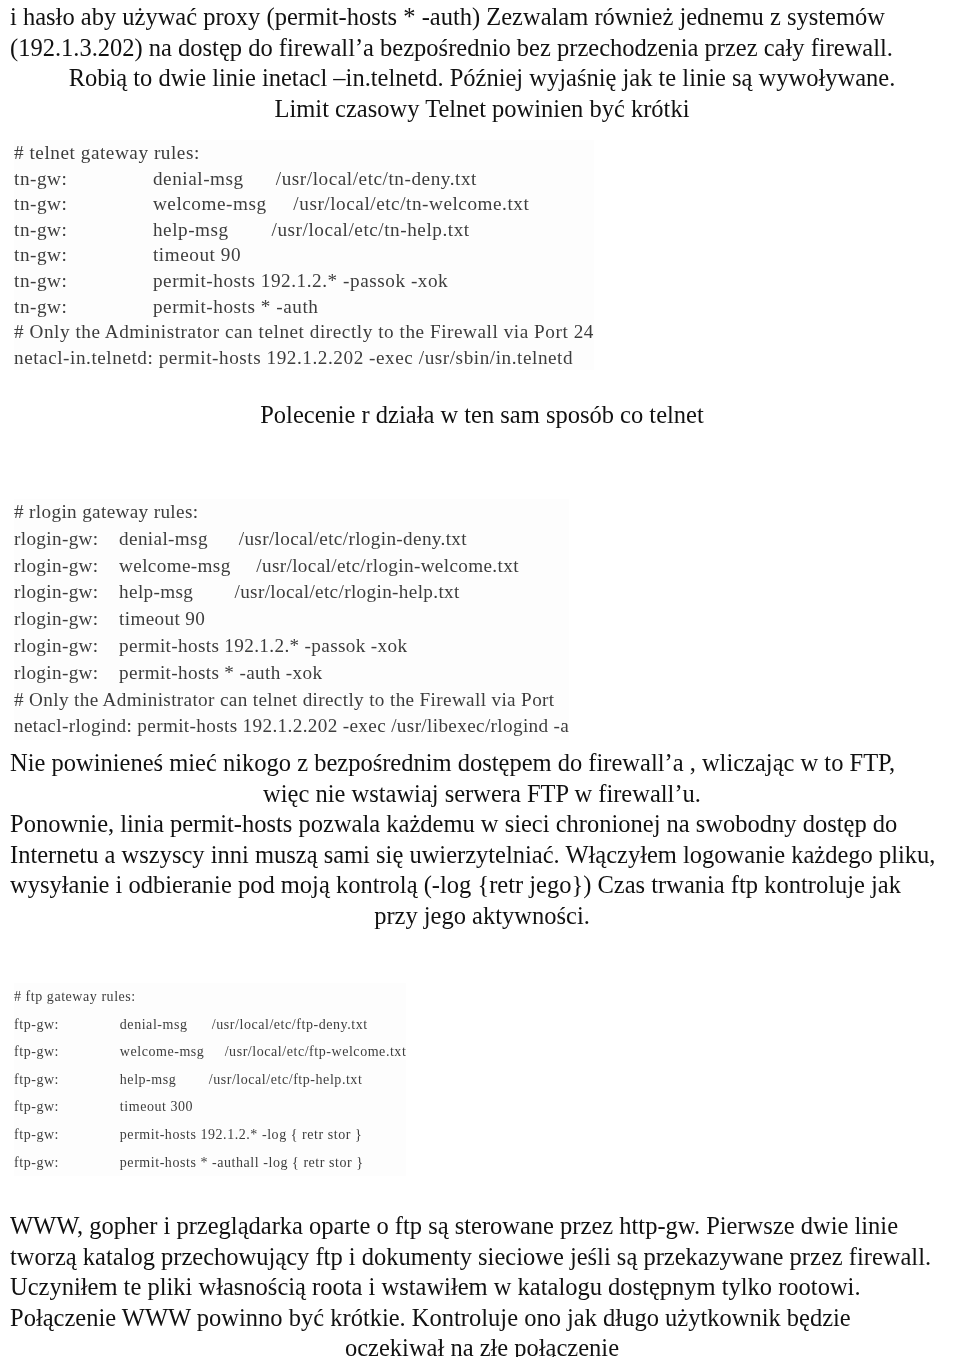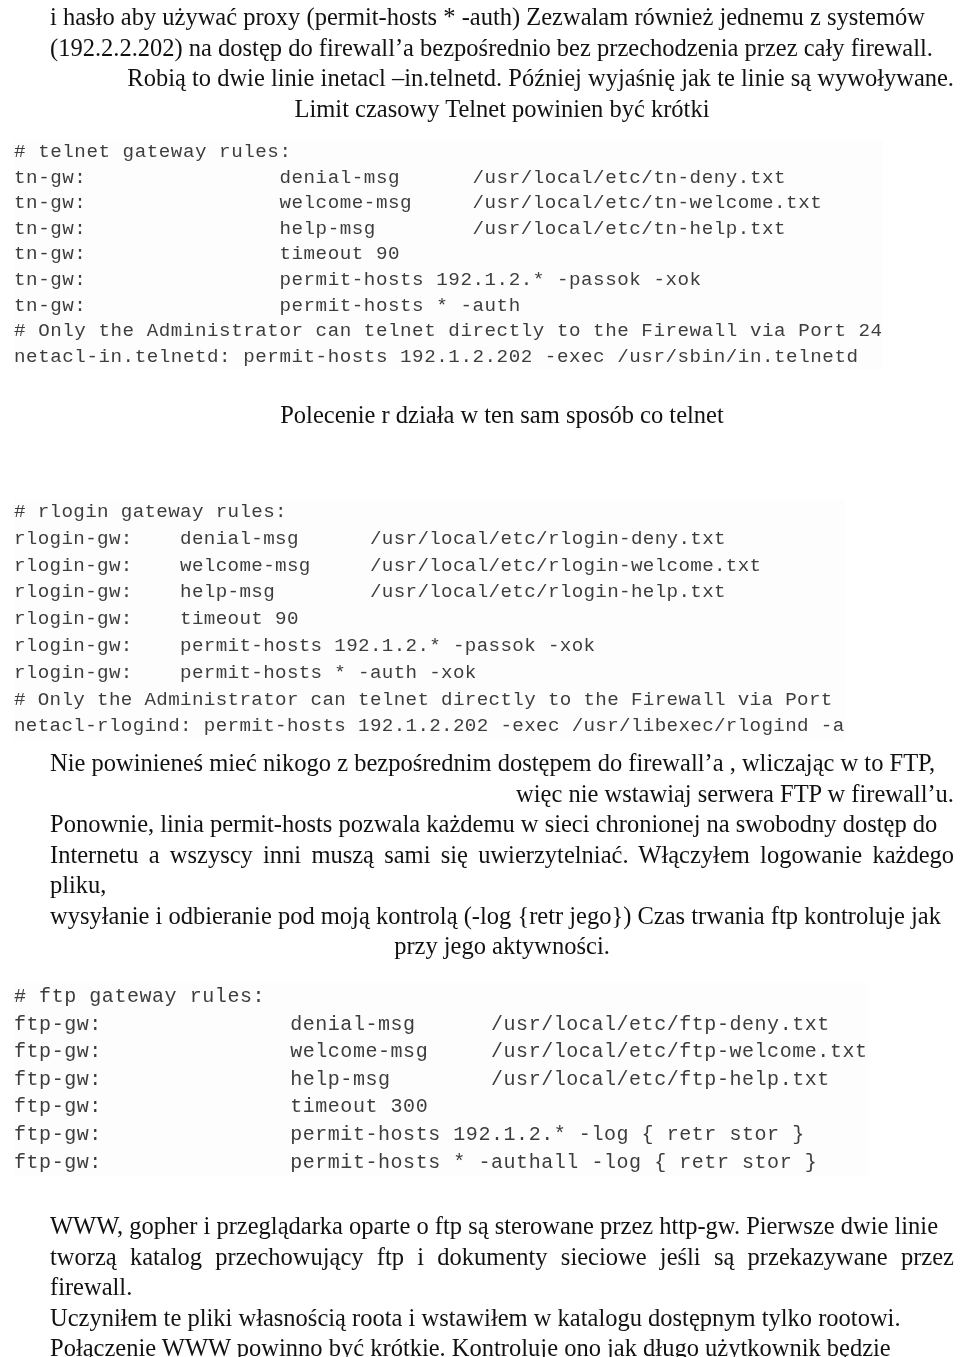--- a/index.html
+++ b/index.html
@@ -27,37 +27,38 @@
     font-family: "Liberation Serif", "DejaVu Serif", serif;
     font-size: 24.5px;
     line-height: 30.5px;
     text-align: justify;
     text-justify: inter-word;
     color: #111;
     margin: 0;
     padding: 0 2px;
     -webkit-font-smoothing: none;
   }
-  .prose .ln { display: block; margin-left: 40px; }
+  .prose .ln { display: block; }
   .prose .ln.last { text-align: center; }
-  .prose .ln.free { text-align: right; }
+  .prose .ln.free { text-align: center; }
 
   
   .codeblock {
     font-family: "Liberation Mono", "DejaVu Sans Mono", monospace;
     background: #fdfdfd;
     color: #3d3d3d;
     white-space: pre;
     margin: 0;
     padding: 0;
     letter-spacing: 0px;
   }
   .codeblock .cl {
     display: block;
     white-space: pre;
+    font-family: Liberation Serif, serif;
   }
 
   
   #block-telnet {
     position: absolute;
     left: 14px;
     top: 140px;
     font-size: 19.2px;
     line-height: 25.6px;
     letter-spacing: 0.55px;
@@ -67,39 +68,39 @@
     left: 14px;
     top: 499px;
     font-size: 19.2px;
     line-height: 26.8px;
     letter-spacing: 0.35px;
   }
   #block-ftp {
     position: absolute;
     left: 14px;
     top: 983px;
-    font-size: 20px;
+    font-size: 14px;
     line-height: 27.6px;
     letter-spacing: 0.55px;
   }
 
   
   #para-intro   { position: absolute; left: 8px;  top: 2px;    width: 944px; }
   #cap-rlogin   { position: absolute; left: 8px;  top: 400px;  width: 944px; }
   #para-ftp     { position: absolute; left: 8px;  top: 748px;  width: 944px; }
   #para-www     { position: absolute; left: 8px;  top: 1211px; width: 944px; }
 </style>
 </head>
 <body>
 
 <div class="page">
 
   <div class="prose" id="para-intro">
     <span class="ln">i hasło aby używać proxy (permit-hosts * -auth) Zezwalam również jednemu z systemów</span>
-    <span class="ln">(192.2.2.202) na dostęp do firewall’a bezpośrednio bez przechodzenia przez cały firewall.</span>
+    <span class="ln">(192.1.3.202) na dostęp do firewall’a bezpośrednio bez przechodzenia przez cały firewall.</span>
     <span class="ln free">Robią to dwie linie inetacl –in.telnetd. Później wyjaśnię jak te linie są wywoływane.</span>
     <span class="ln last">Limit czasowy Telnet powinien być krótki</span>
   </div>
 
   <pre class="codeblock" id="block-telnet"><span class="cl"># telnet gateway rules:</span><span class="cl">tn-gw:                denial-msg      /usr/local/etc/tn-deny.txt</span><span class="cl">tn-gw:                welcome-msg     /usr/local/etc/tn-welcome.txt</span><span class="cl">tn-gw:                help-msg        /usr/local/etc/tn-help.txt</span><span class="cl">tn-gw:                timeout 90</span><span class="cl">tn-gw:                permit-hosts 192.1.2.* -passok -xok</span><span class="cl">tn-gw:                permit-hosts * -auth</span><span class="cl"># Only the Administrator can telnet directly to the Firewall via Port 24</span><span class="cl">netacl-in.telnetd: permit-hosts 192.1.2.202 -exec /usr/sbin/in.telnetd</span></pre>
 
   <div class="prose" id="cap-rlogin">
     <span class="ln last">Polecenie r  działa w ten sam sposób co telnet</span>
   </div>
 

